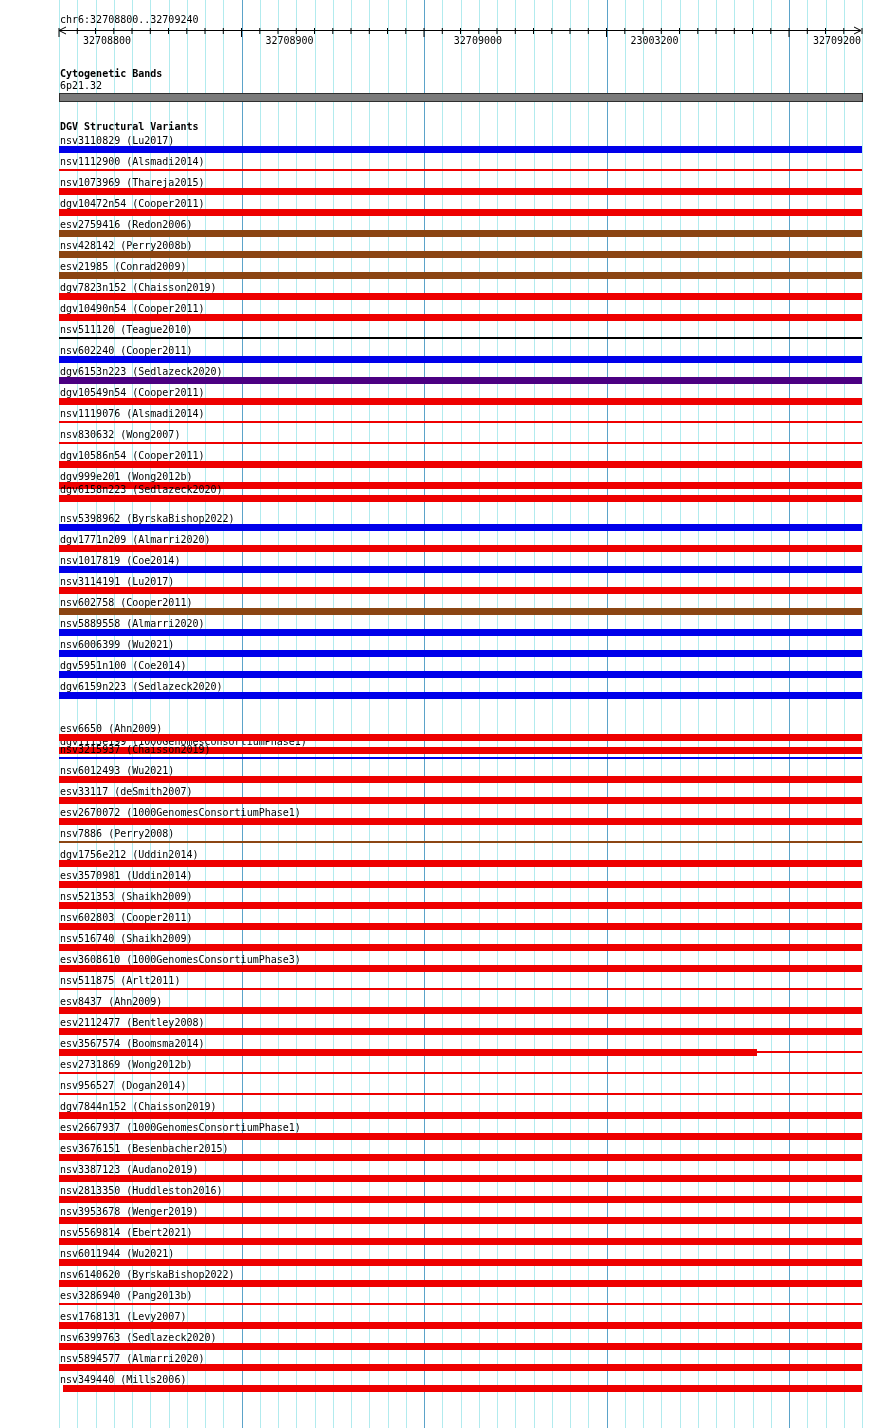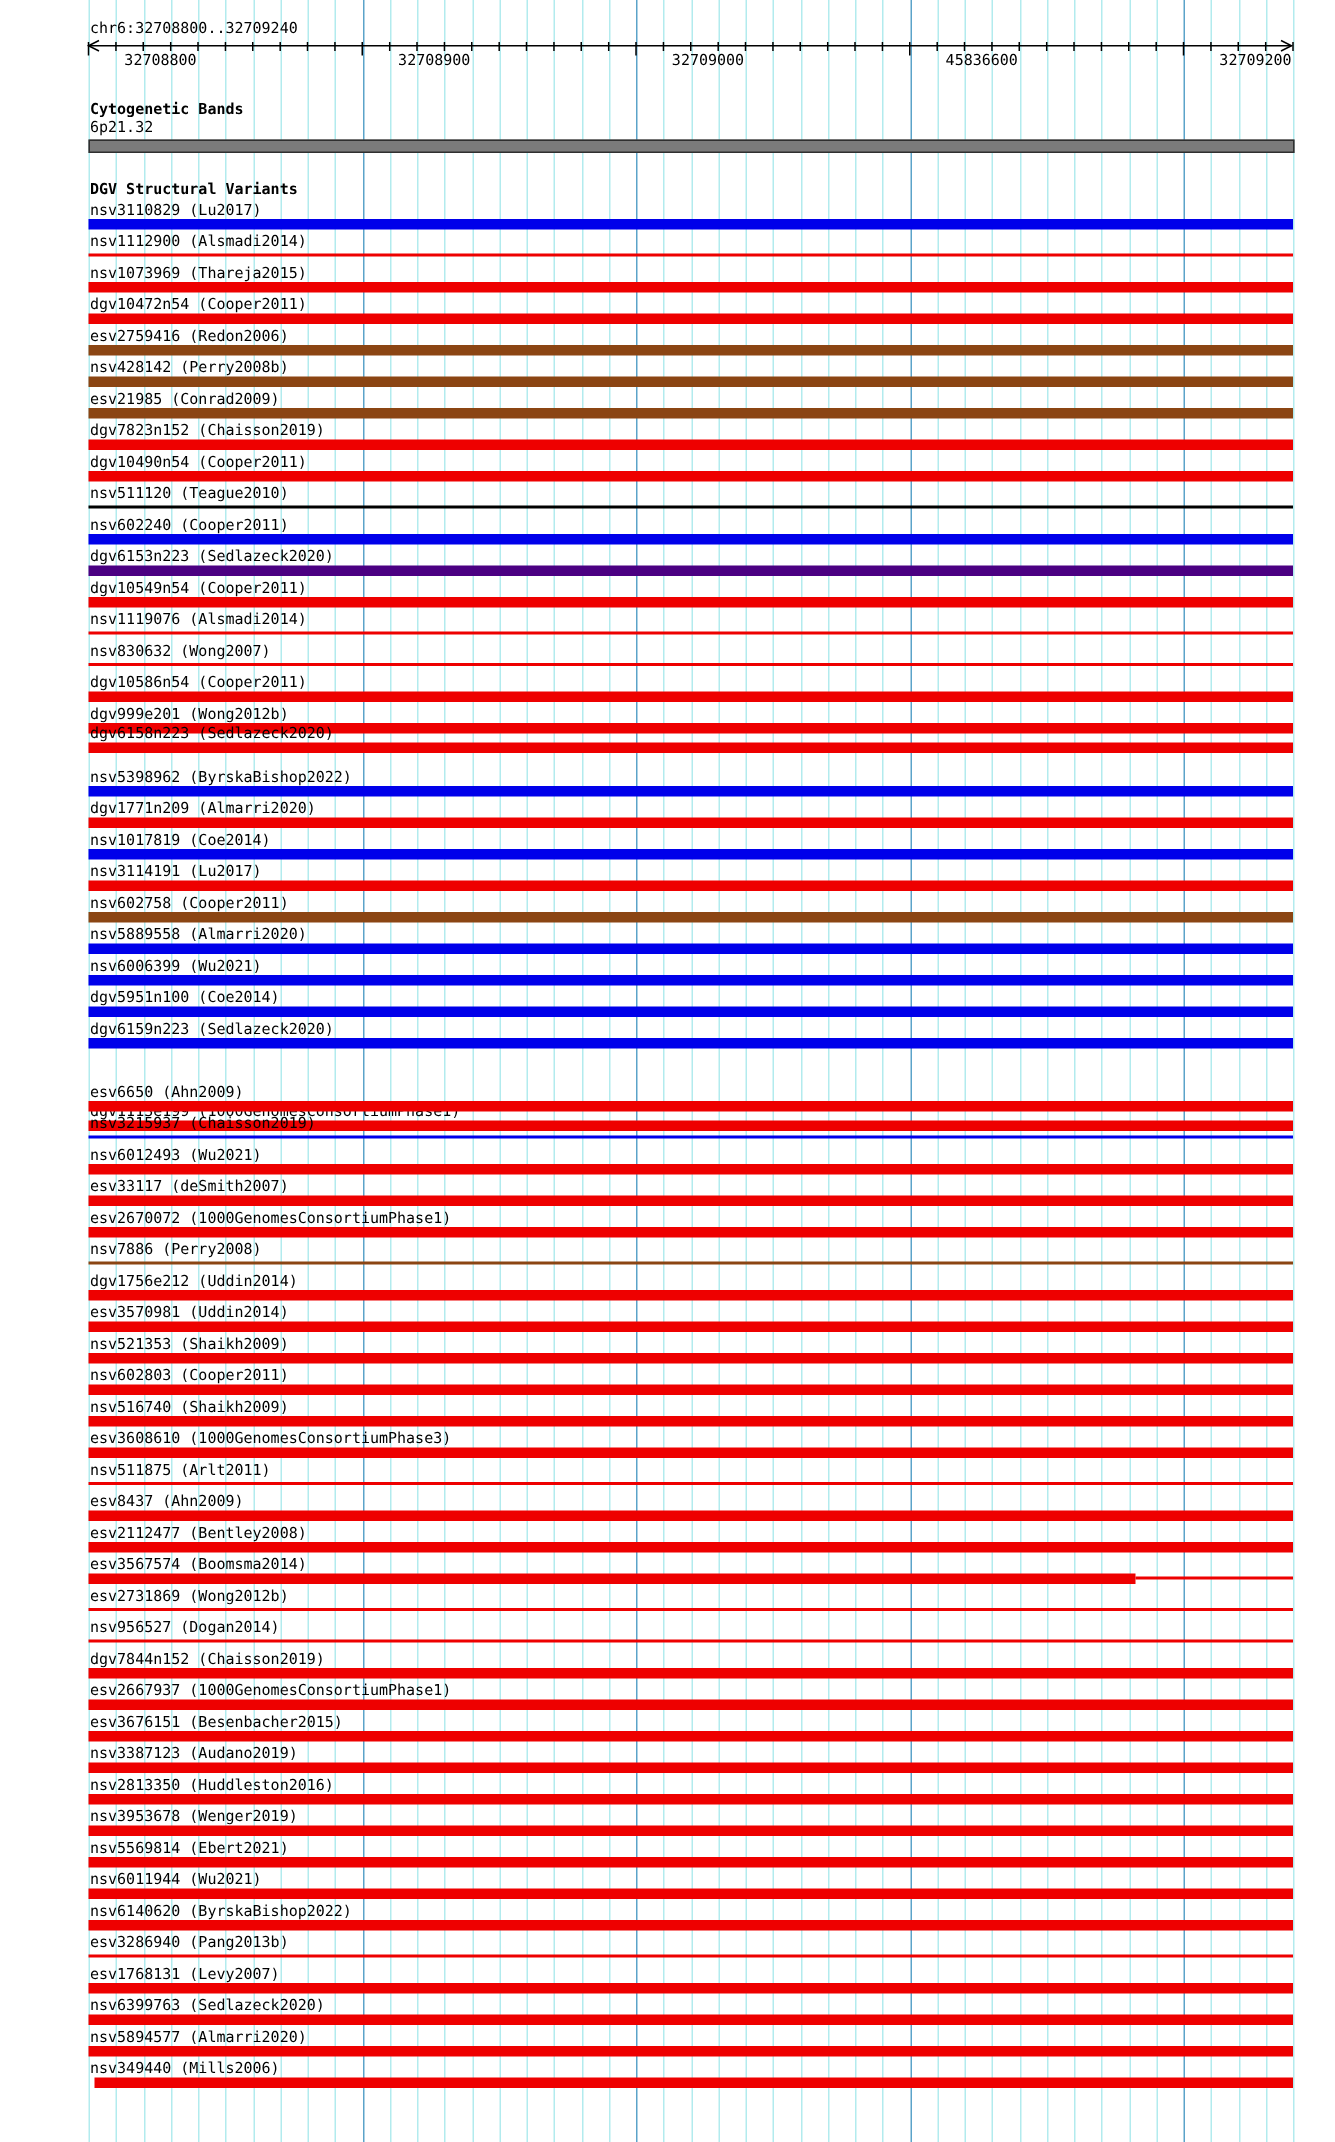--- a/index.html
+++ b/index.html
@@ -123,22 +123,22 @@
           <line x1="789.0" x2="789.0" y1="28" y2="37" stroke="#000" stroke-width="1"></line>
           <line x1="807.3" x2="807.3" y1="28" y2="34" stroke="#000" stroke-width="1"></line>
           <line x1="825.5" x2="825.5" y1="28" y2="34" stroke="#000" stroke-width="1"></line>
           <line x1="843.8" x2="843.8" y1="28" y2="34" stroke="#000" stroke-width="1"></line>
           <line x1="862.0" x2="862.0" y1="28" y2="34" stroke="#000" stroke-width="1"></line>
         </g>
     </svg>
     <div id="ruler-labels">
         <div class="tick-label" style="left: 29px;">32708800</div>
         <div class="tick-label" style="left: 211.5px;">32708900</div>
-        <div class="tick-label" style="left: 394px;">32709000</div>
-        <div class="tick-label" style="left: 576.5px;">45836600</div>
+        <div class="tick-label" style="left: 394px; text-align: right;">32709000</div>
+        <div class="tick-label" style="left: 576.5px;">23003200</div>
         <div class="tick-label" style="left: 759px;">32709200</div>
       </div>
 
     <div class="section-title" style="top:68px">Cytogenetic Bands</div>
     <div class="band-name">6p21.32</div>
     <div class="cytoband-bar" id="cytoband-bar" style="background: rgb(123, 123, 123); border: 1px solid rgb(47, 47, 47);"></div>
 
     <div class="section-title" style="top:121px">DGV Structural Variants</div>
 
     <div id="tracks">

